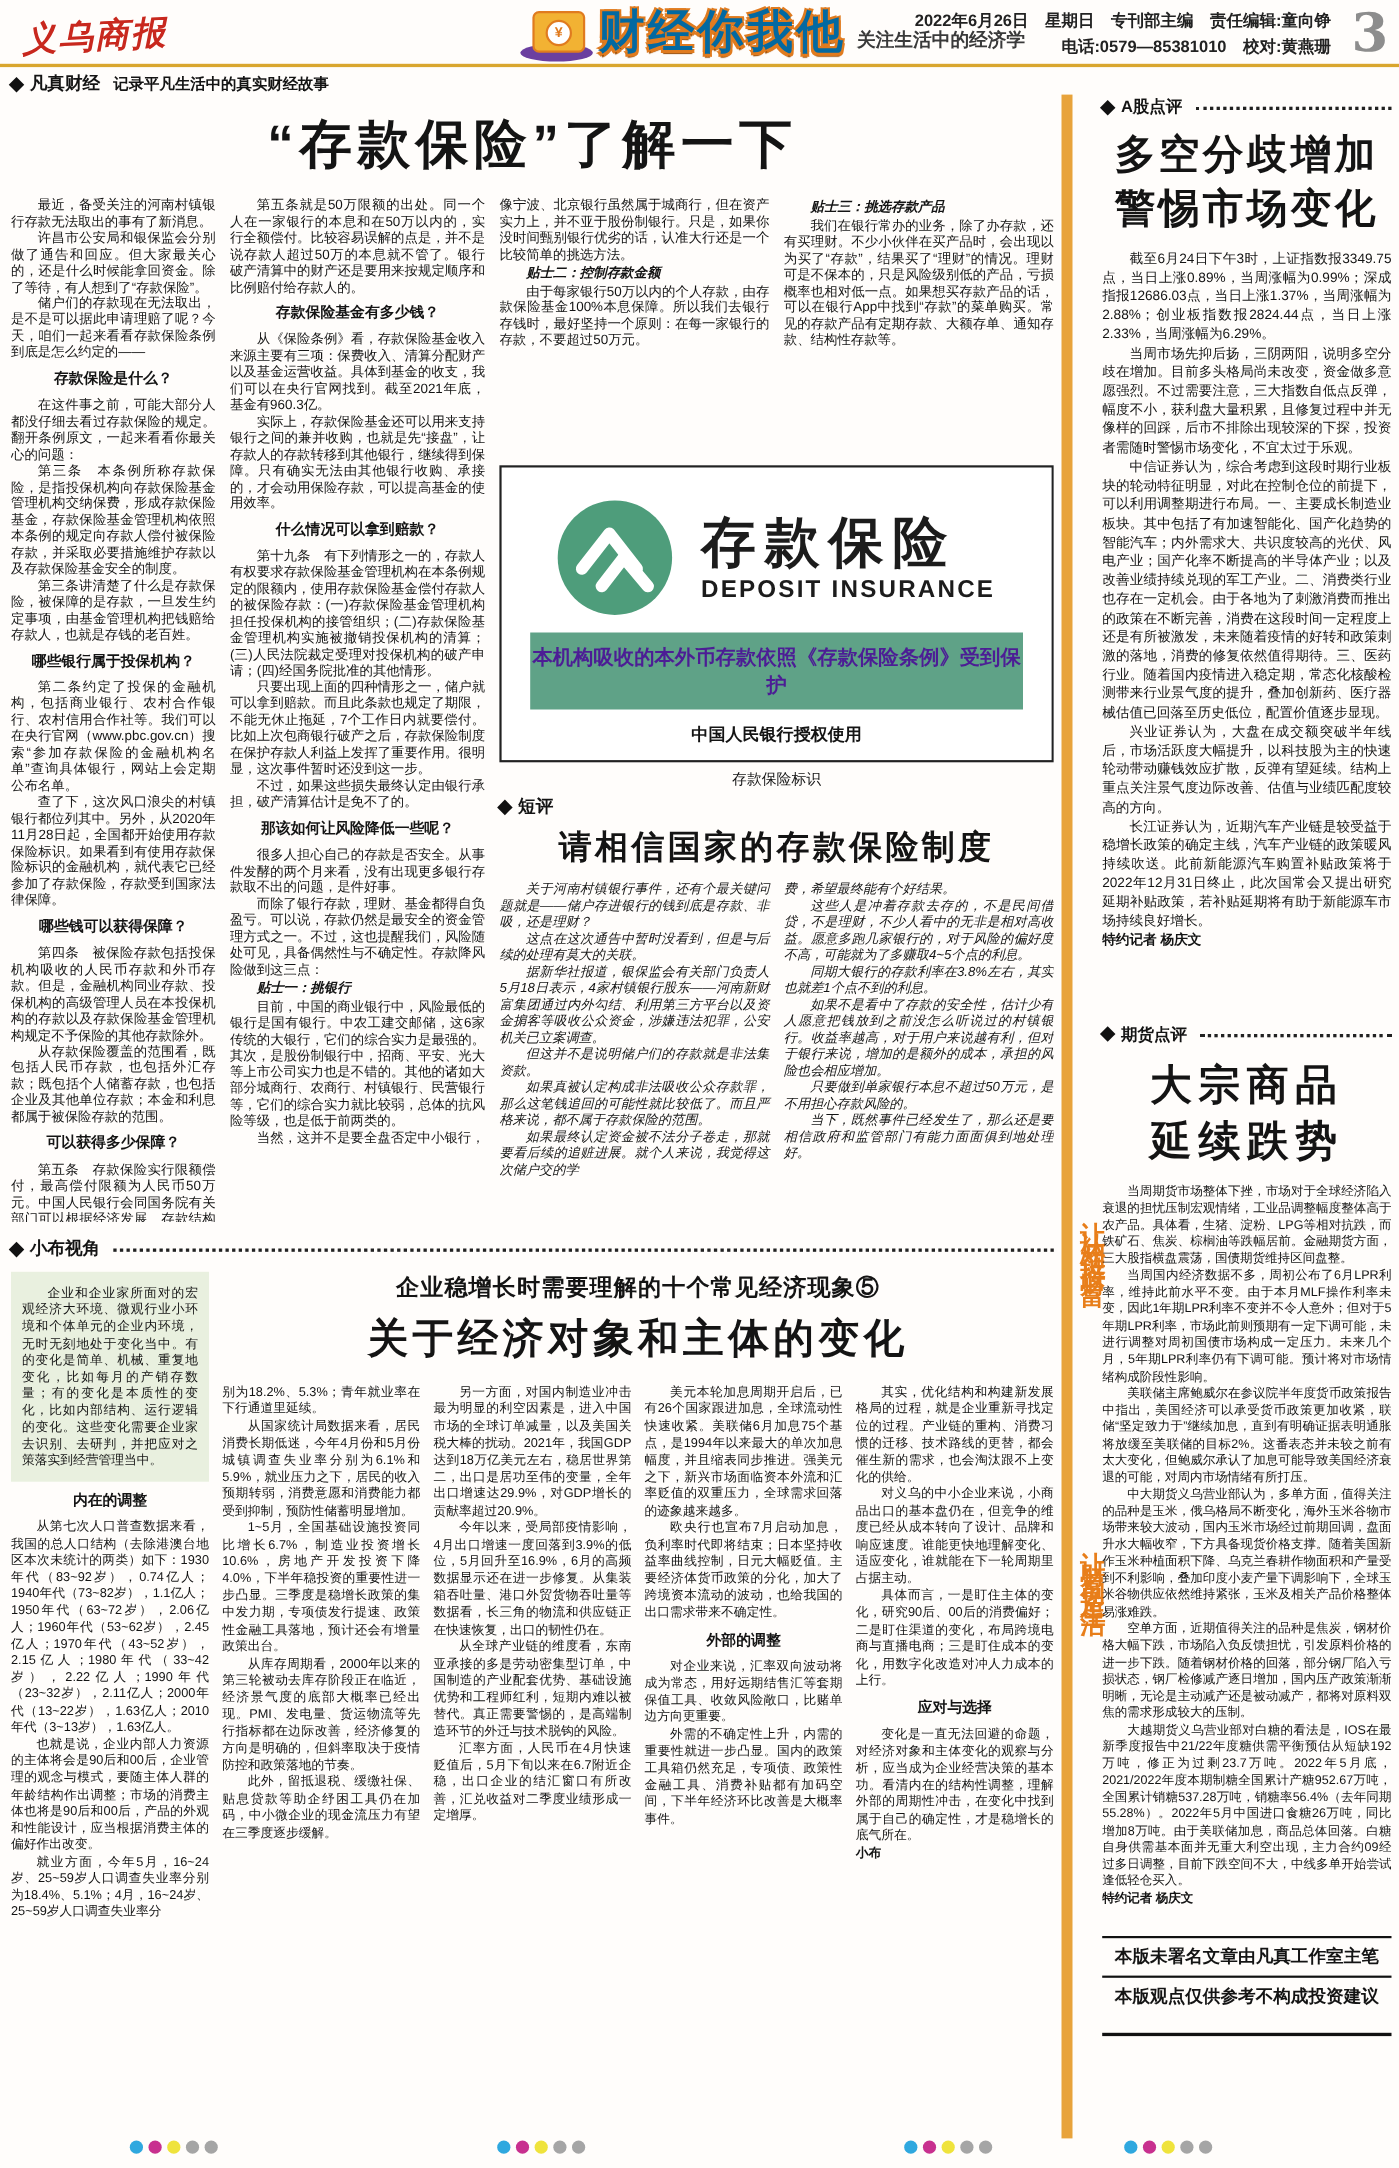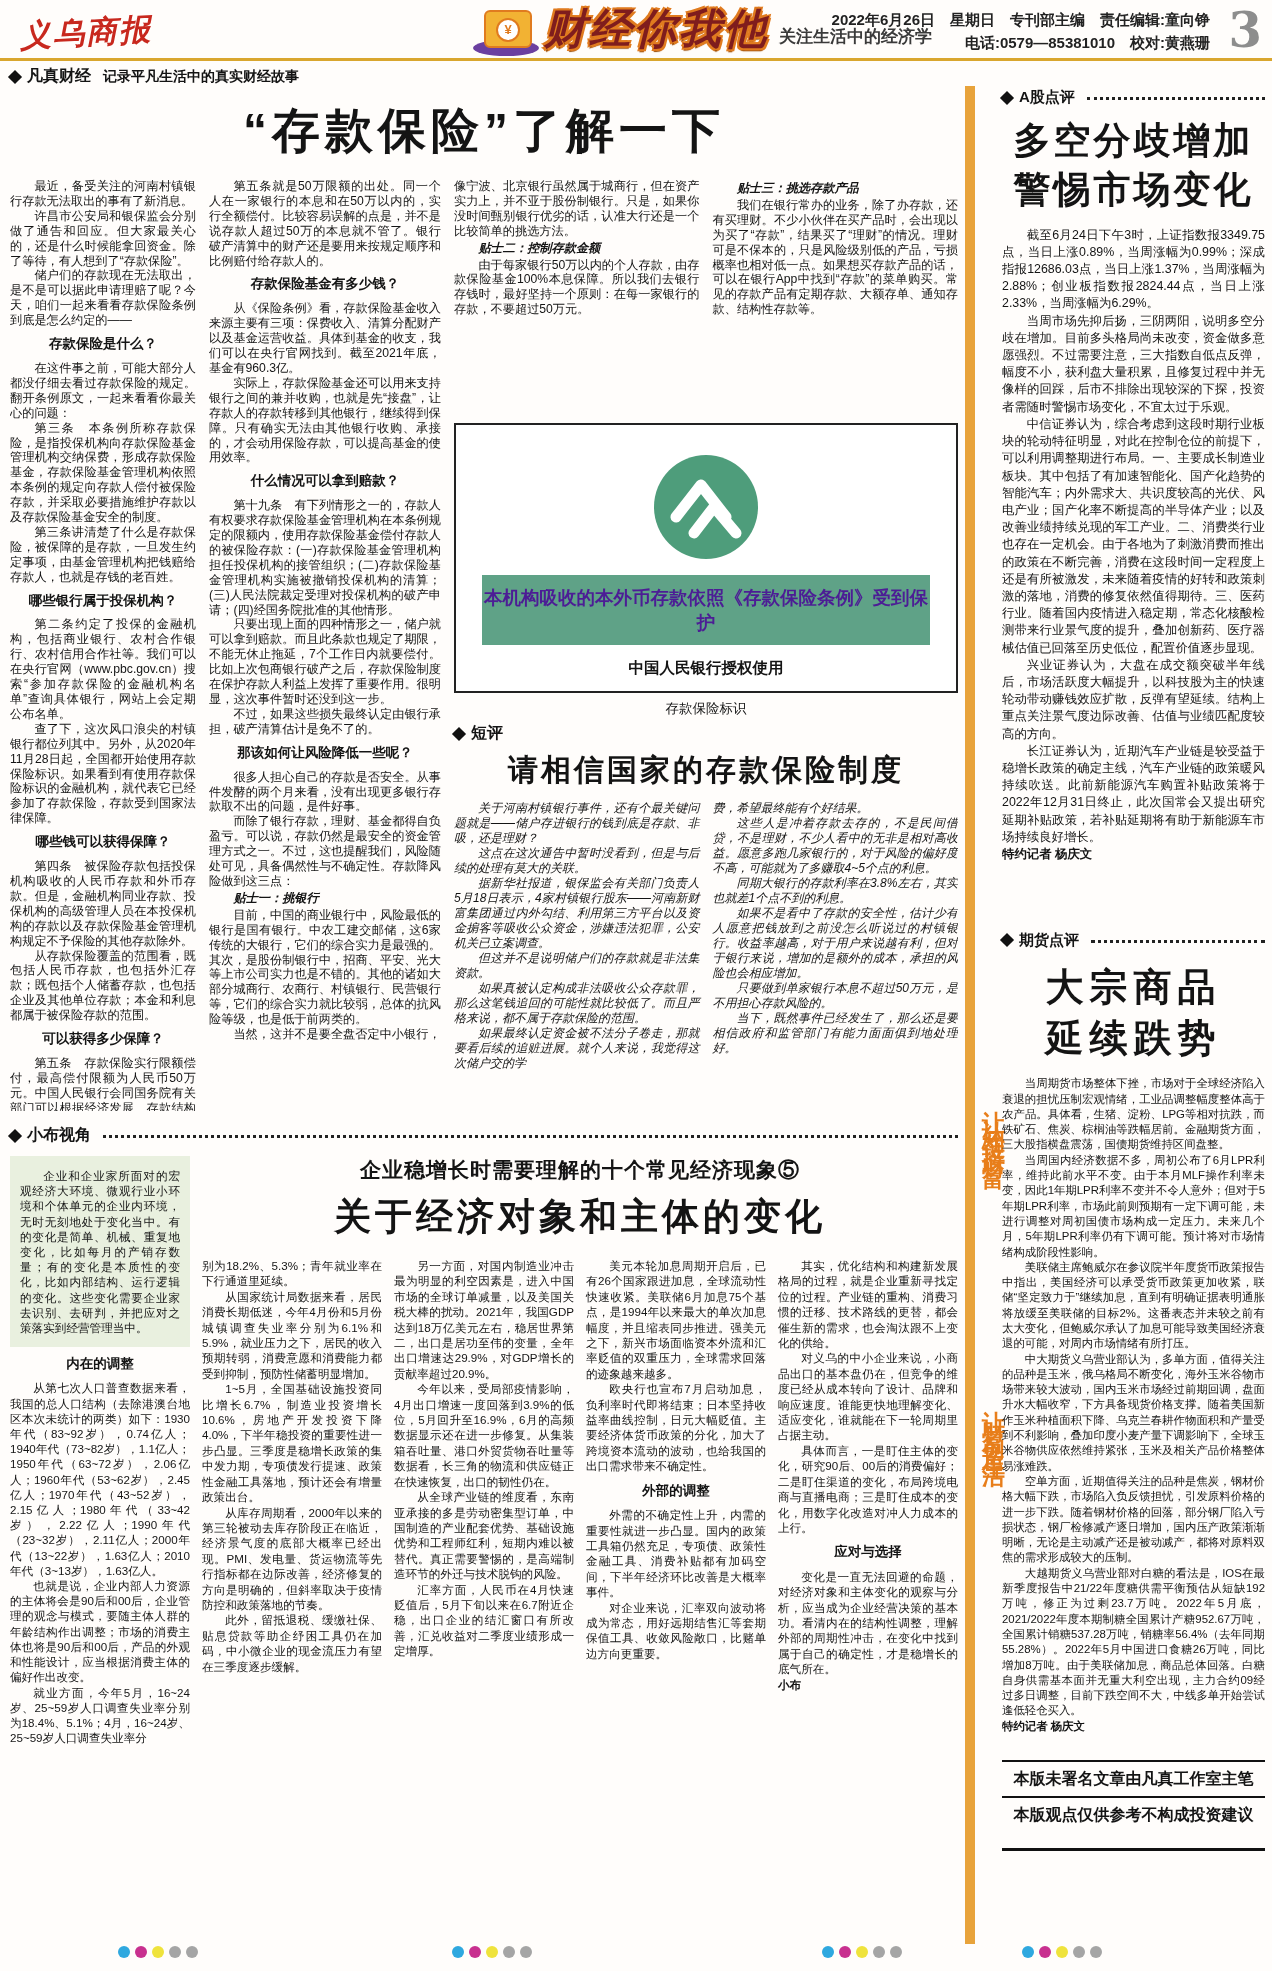--- a/index.html
+++ b/index.html
@@ -14,23 +14,23 @@
               transform:rotate(-3deg); letter-spacing:2px; }
   .banner { position:absolute; left:470px; top:2px; display:flex; align-items:flex-end; }
   .wallet-illu { position:relative; width:74px; height:54px; }
   .wallet-base { position:absolute; left:3px; bottom:0; width:66px; height:16px;
                  background:#6B3FA0; border-radius:50%; }
   .wallet-body { position:absolute; left:14px; bottom:8px; width:44px; height:34px;
                  background:#F2B233; border:2px solid #E07B1F; border-radius:6px; }
   .wallet-coin { position:absolute; left:26px; bottom:14px; width:20px; height:20px;
                  background:#fff; border:2px solid #E07B1F; border-radius:50%;
                  font-size:13px; font-weight:bold; color:#E07B1F; text-align:center; line-height:20px; }
-  .banner-title { font-size:42px; font-weight:900; color:#7f1d1d; letter-spacing:3px;
+  .banner-title { font-size:42px; font-weight:900; color:#0369a1; letter-spacing:3px;
                   text-shadow:2px 2px 0 #E07B1F,-2px -2px 0 #E07B1F,2px -2px 0 #E07B1F,-2px 2px 0 #E07B1F,0 3px 1px #9a4a00;
-                  line-height:54px; font-style:italic; }
+                  line-height:54px; }
   .banner-sub { font-size:17px; font-weight:bold; color:#3a3a3a; margin:0 0 8px 10px; }
   .edition { position:absolute; right:62px; top:8px; text-align:right; font-size:15px;
              font-weight:bold; line-height:1.55; color:#222; }
   .pagenum { position:absolute; right:10px; top:2px; font-size:48px; font-weight:900;
              color:#8d8d8d; font-family:"DejaVu Serif",serif; }
 
   
   .label-row { display:flex; align-items:center; }
   .diamond { width:10px; height:10px; background:#111; transform:rotate(45deg);
              margin-right:7px; flex:0 0 auto; }
@@ -191,20 +191,24 @@
         </div>
 
         <div class="logo-box">
           <div class="logo-top">
             <div class="logo-circle">
               <svg width="104" height="104" viewBox="0 0 104 104">
                 <path d="M22 62 L47 30 L72 62" fill="none" stroke="#ffffff" stroke-width="11" stroke-linecap="round" stroke-linejoin="round"></path>
                 <path d="M40 78 L60 52 L82 78" fill="none" stroke="#ffffff" stroke-width="11" stroke-linecap="round" stroke-linejoin="round"></path>
               </svg>
             </div>
+            <div>
+              <div class="brand-zh">存款保险</div>
+              <div class="brand-en">DEPOSIT INSURANCE</div>
+            </div>
           </div>
           <div class="band">本机构吸收的本外币存款依照《存款保险条例》受到保护</div>
           <div class="authorized">中国人民银行授权使用</div>
         </div>
         <div class="caption">存款保险标识</div>
 
         <div class="dp">
           <div class="label-row">
             <span class="diamond"></span>
             <span class="label-text">短评</span>
@@ -264,22 +268,22 @@
             <div class="c">
                 <div class="blk-p">另一方面，对国内制造业冲击最为明显的利空因素是，进入中国市场的全球订单减量，以及美国关税大棒的扰动。2021年，我国GDP达到18万亿美元左右，稳居世界第二，出口是居功至伟的变量，全年出口增速达29.9%，对GDP增长的贡献率超过20.9%。</div>
                 <div class="blk-p">今年以来，受局部疫情影响，4月出口增速一度回落到3.9%的低位，5月回升至16.9%，6月的高频数据显示还在进一步修复。从集装箱吞吐量、港口外贸货物吞吐量等数据看，长三角的物流和供应链正在快速恢复，出口的韧性仍在。</div>
                 <div class="blk-p">从全球产业链的维度看，东南亚承接的多是劳动密集型订单，中国制造的产业配套优势、基础设施优势和工程师红利，短期内难以被替代。真正需要警惕的，是高端制造环节的外迁与技术脱钩的风险。</div>
                 <div class="blk-p">汇率方面，人民币在4月快速贬值后，5月下旬以来在6.7附近企稳，出口企业的结汇窗口有所改善，汇兑收益对二季度业绩形成一定增厚。</div>
               </div>
             <div class="c">
                 <div class="blk-p">美元本轮加息周期开启后，已有26个国家跟进加息，全球流动性快速收紧。美联储6月加息75个基点，是1994年以来最大的单次加息幅度，并且缩表同步推进。强美元之下，新兴市场面临资本外流和汇率贬值的双重压力，全球需求回落的迹象越来越多。</div>
                 <div class="blk-p">欧央行也宣布7月启动加息，负利率时代即将结束；日本坚持收益率曲线控制，日元大幅贬值。主要经济体货币政策的分化，加大了跨境资本流动的波动，也给我国的出口需求带来不确定性。</div>
                 <div class="blk-h">外部的调整</div>
+                <div class="blk-p">对企业来说，汇率双向波动将成为常态，用好远期结售汇等套期保值工具、收敛风险敞口，比赌单边方向更重要。</div>
                 <div class="blk-p">外需的不确定性上升，内需的重要性就进一步凸显。国内的政策工具箱仍然充足，专项债、政策性金融工具、消费补贴都有加码空间，下半年经济环比改善是大概率事件。</div>
-                <div class="blk-p">对企业来说，汇率双向波动将成为常态，用好远期结售汇等套期保值工具、收敛风险敞口，比赌单边方向更重要。</div>
               </div>
             <div class="c">
                 <div class="blk-p">其实，优化结构和构建新发展格局的过程，就是企业重新寻找定位的过程。产业链的重构、消费习惯的迁移、技术路线的更替，都会催生新的需求，也会淘汰跟不上变化的供给。</div>
                 <div class="blk-p">对义乌的中小企业来说，小商品出口的基本盘仍在，但竞争的维度已经从成本转向了设计、品牌和响应速度。谁能更快地理解变化、适应变化，谁就能在下一轮周期里占据主动。</div>
                 <div class="blk-p">具体而言，一是盯住主体的变化，研究90后、00后的消费偏好；二是盯住渠道的变化，布局跨境电商与直播电商；三是盯住成本的变化，用数字化改造对冲人力成本的上行。</div>
                 <div class="blk-h">应对与选择</div>
                 <div class="blk-p">变化是一直无法回避的命题，对经济对象和主体变化的观察与分析，应当成为企业经营决策的基本功。看清内在的结构性调整，理解外部的周期性冲击，在变化中找到属于自己的确定性，才是稳增长的底气所在。</div>
                 <div class="blk-sign">小布</div>
               </div>
           </div>

